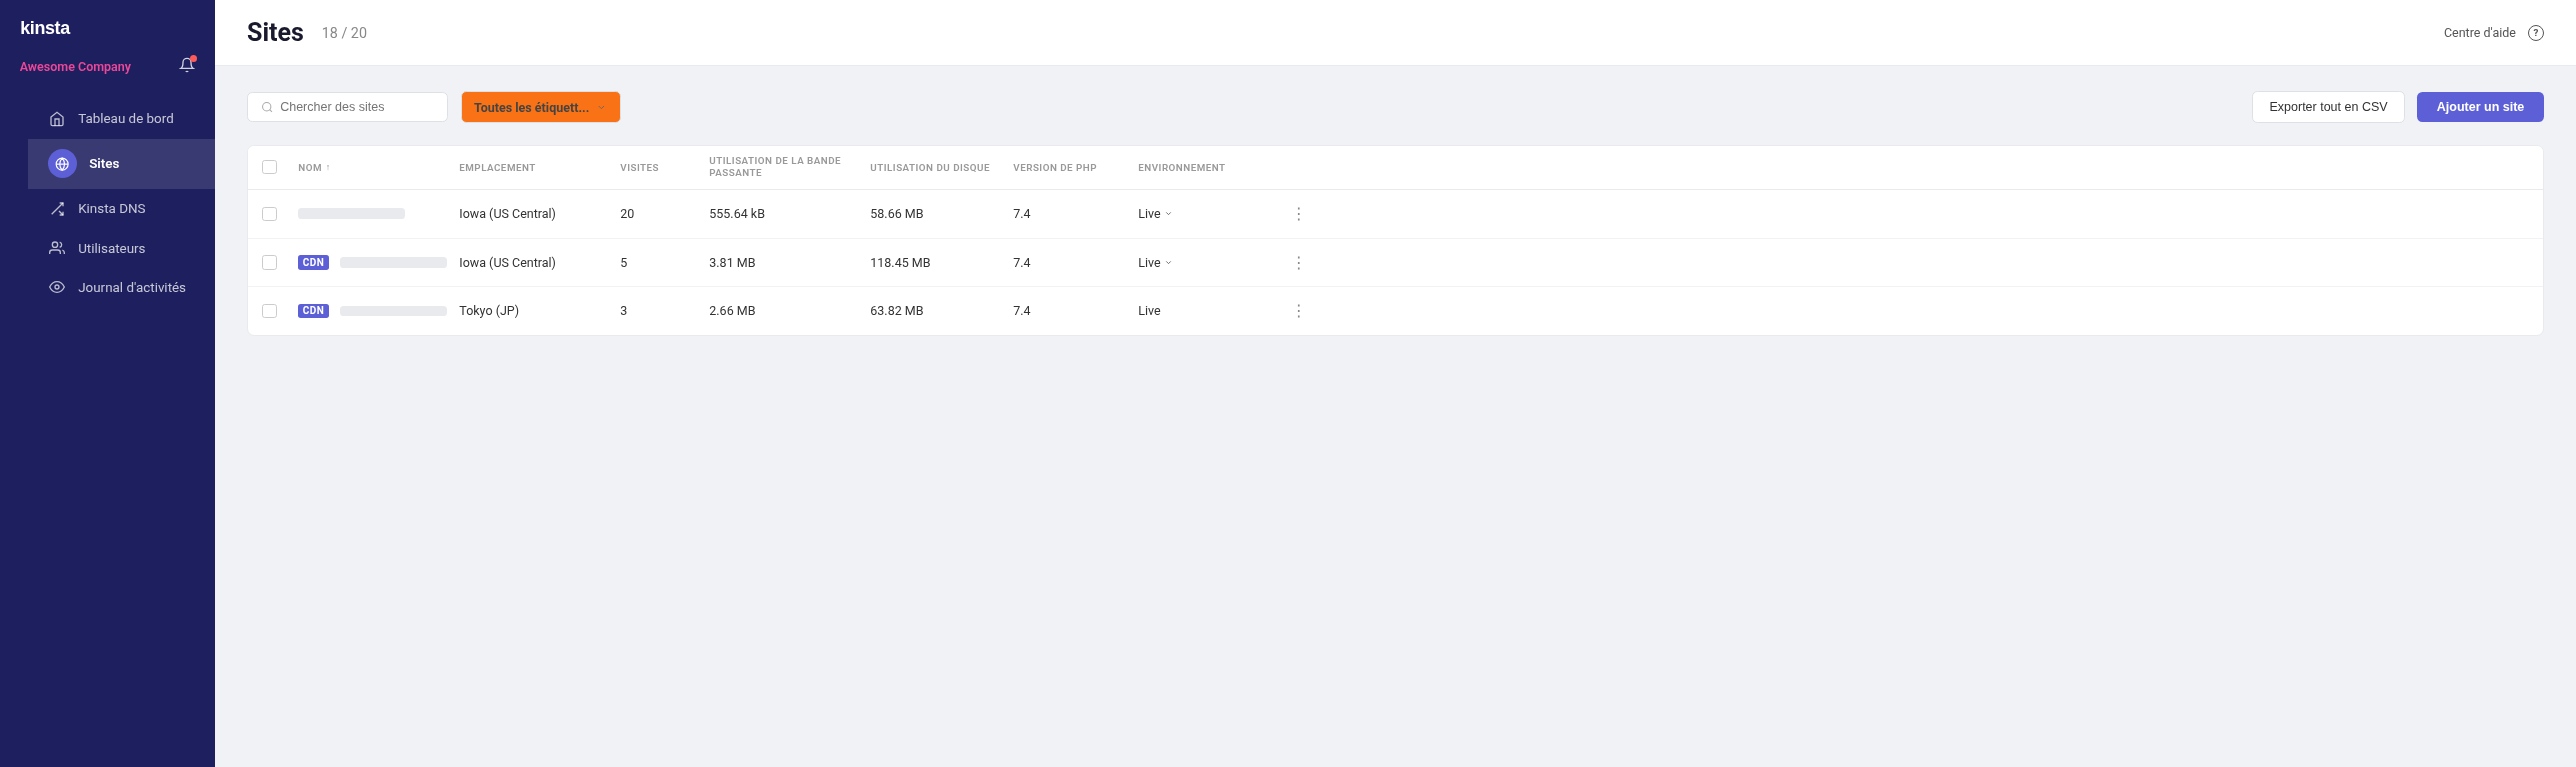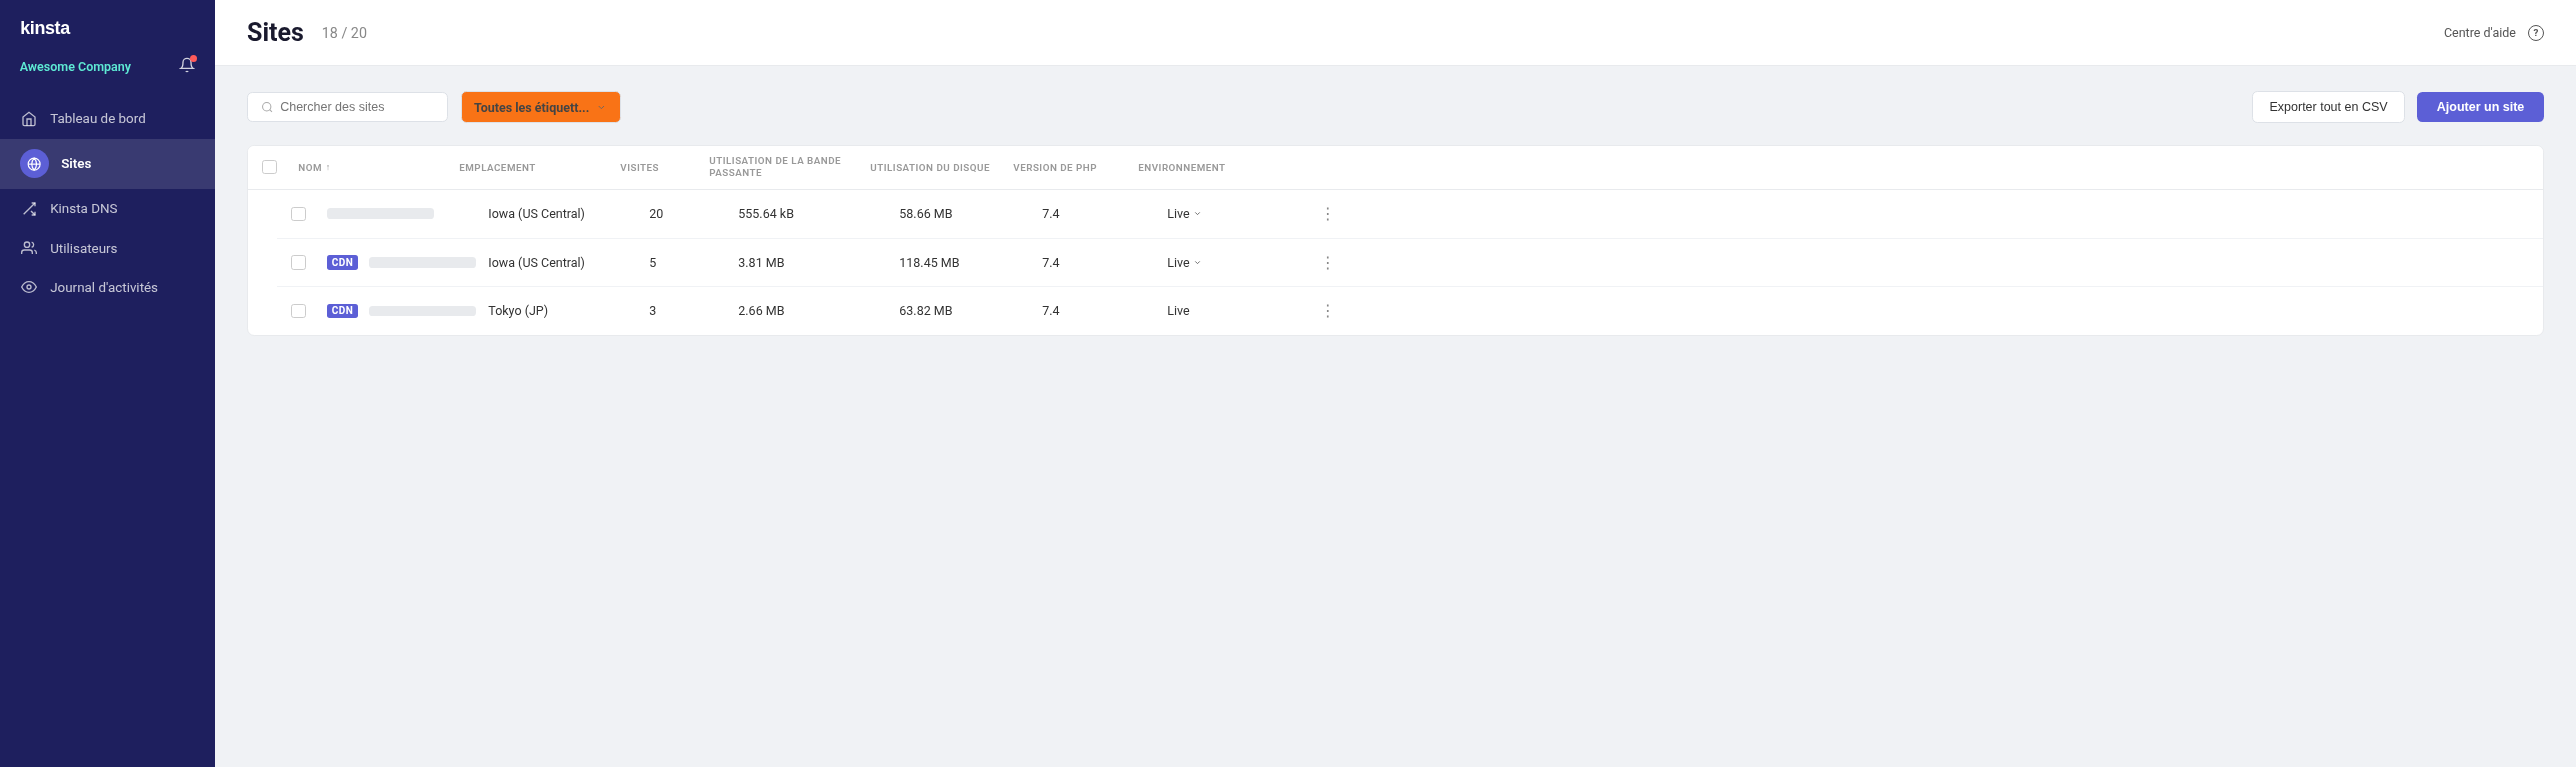--- a/index.html
+++ b/index.html
@@ -30,38 +30,39 @@
     }
     .sidebar-company {
       padding: 5.4px 19.7px 16px 19.7px;
       display: flex;
       align-items: center;
       justify-content: space-between;
     }
     .company-name {
       font-size: 12.5px;
       font-weight: 600;
-      color: #5eead4;
+      color: #ec4899;
     }
     .notification-bell {
       position: relative;
       cursor: pointer;
     }
     .bell-dot {
       width: 7.2px;
       height: 7.2px;
       background: #ff5a5a;
       border-radius: 50%;
       position: absolute;
       top: -1.8px;
       right: -1.8px;
     }
     .sidebar-nav {
       flex: 1;
       padding: 7.2px 0;
+      margin-left: 28px;
     }
     .nav-item {
       display: flex;
       align-items: center;
       gap: 12.5px;
       padding: 10.7px 19.7px;
       cursor: pointer;
       font-size: 13.4px;
       color: rgba(255,255,255,0.75);
       border-radius: 0;
@@ -230,21 +231,20 @@
       display: flex;
       align-items: center;
       gap: 3.6px;
     }
     .table-row {
       display: grid;
       grid-template-columns: 36px 161px 161px 89px 161px 143px 125px 143px 36px;
       padding: 14.3px 14.3px;
       border-bottom: 0.9px solid #f0f2f5;
       align-items: center;
-      margin-left: 29px;
     }
     .table-row:last-child { border-bottom: none; }
     .td {
       font-size: 12.5px;
       color: #333;
     }
     .checkbox-cell {
       display: flex;
       align-items: center;
     }

